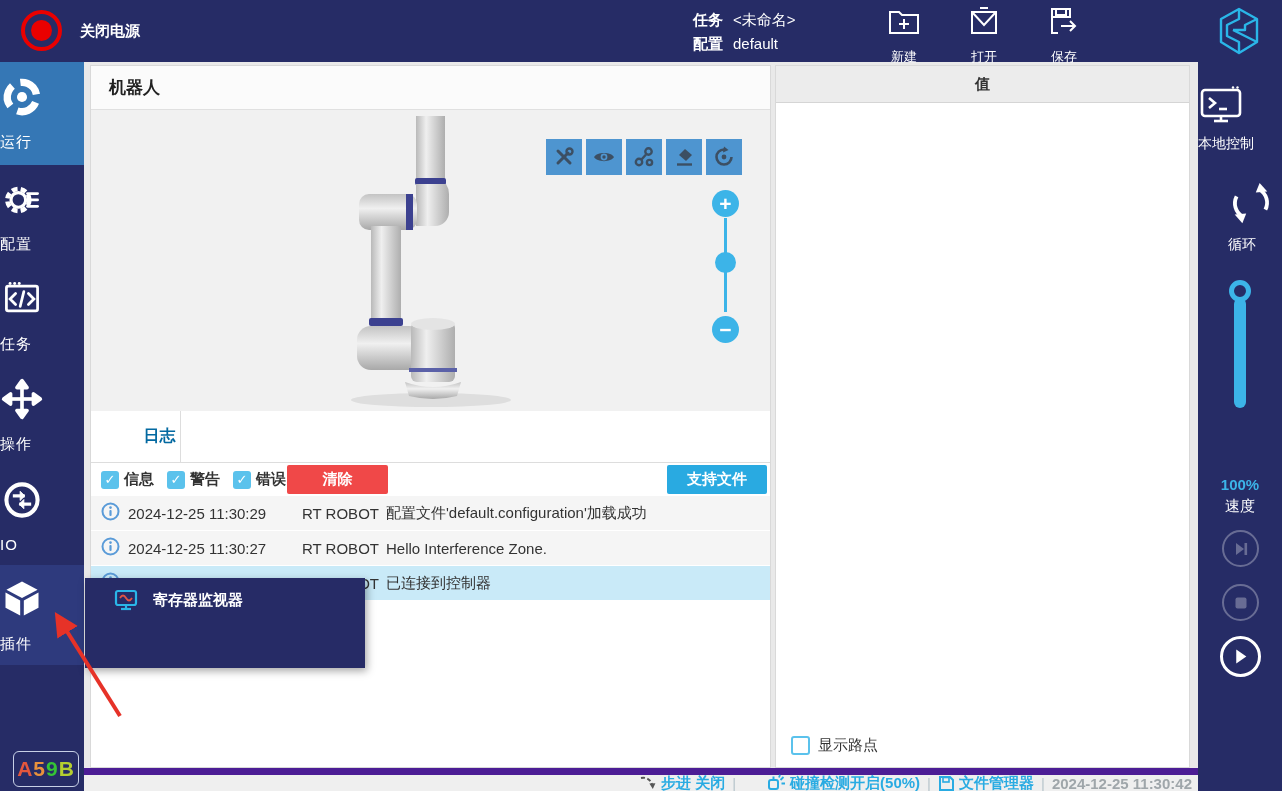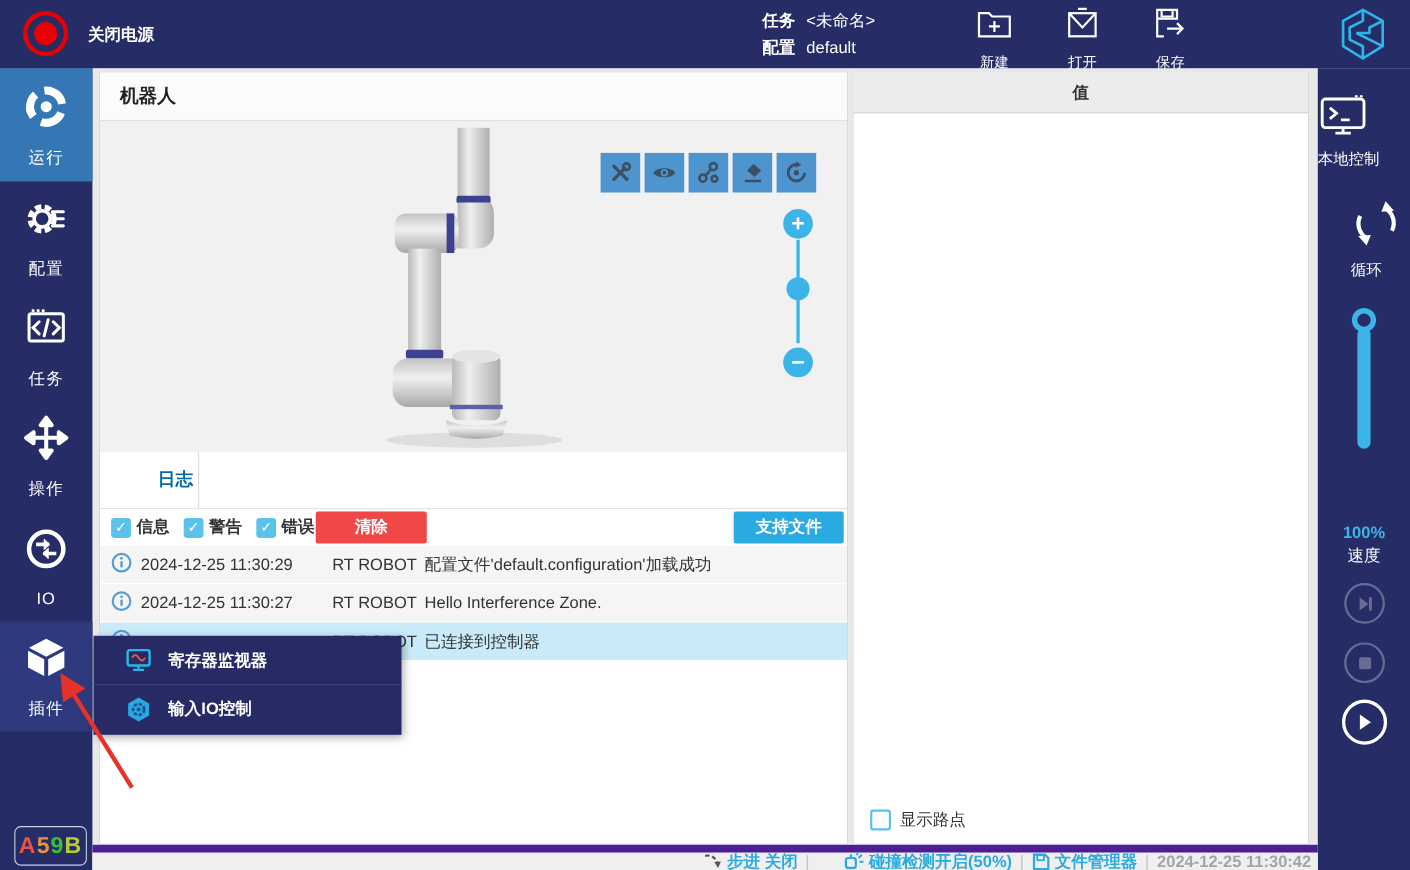--- a/index.html
+++ b/index.html
@@ -14,21 +14,21 @@
   .task-config { position:absolute; left:693px; top:8px; font-size:15px; line-height:24px; }
   .task-config .row span.lbl { font-weight:700; margin-right:10px; }
   .tb-actions { position:absolute; left:880px; top:4px; display:flex; gap:32px; }
   .tb-action { width:48px; text-align:center; cursor:pointer; }
   .tb-action svg { display:block; margin:2px auto 0; }
   .tb-action .lbl { font-size:13px; margin-top:12px; }
   .brand-logo { position:absolute; right:20px; top:6px; }
 
   
   .lsidebar { position:absolute; left:0; top:62px; width:84px; height:729px; background:#262c66; }
-  .nav-item { width:84px; height:100px; display:flex; flex-direction:column; align-items:center; justify-content:center; gap:10px; color:#fff; cursor:pointer; }
+  .nav-item { width:84px; height:100px; display:flex; flex-direction:column; justify-content:center; gap:10px; color:#fff; cursor:pointer; }
   .nav-item .lbl { font-size:15px; letter-spacing:1px; }
   .nav-item.active { background:#3577b5; height:103px; }
   .nav-item.hl { background:#2e3a7d; }
   .hw-badge { position:absolute; left:13px; bottom:4px; width:66px; height:36px; border:1px solid #c7d0e6; border-radius:6px; display:flex; align-items:center; justify-content:center; font-size:21px; font-weight:700; letter-spacing:1px; }
 
   
   .robot-panel { position:absolute; left:90px; top:65px; width:681px; height:703px; background:#fff; border:1px solid #d9d9d9; }
   .rp-header { height:44px; border-bottom:1px solid #e0e0e0; background:#fbfbfb; display:flex; align-items:center; padding-left:18px; font-size:17px; font-weight:700; color:#222; }
   .rp-viewport { position:relative; height:301px; background:#f1f1f1; }
   .vp-toolbar { position:absolute; right:28px; top:29px; display:flex; gap:4px; }
@@ -507,30 +507,20 @@
       <span class="ico">
         <svg width="24" height="22" viewBox="0 0 24 22">
             <rect x="2" y="2" width="20" height="14" rx="2" fill="none" stroke="#2ab6e8" stroke-width="2.2"></rect>
             <path d="M6,9 q3,-5 6,0 q3,5 6,0" fill="none" stroke="#e05545" stroke-width="1.8"></path>
             <line x1="12" y1="16" x2="12" y2="19" stroke="#2ab6e8" stroke-width="2.2"></line>
             <line x1="7" y1="20" x2="17" y2="20" stroke="#2ab6e8" stroke-width="2.2"></line>
           </svg>
       </span>
       <span>寄存器监视器</span>
     </div>
-    <div class="ctx-item">
-      <span class="ico">
-        <svg width="22" height="24" viewBox="0 0 22 24">
-            <polygon points="11,1 20.5,6.5 20.5,17.5 11,23 1.5,17.5 1.5,6.5" fill="#29a8e0"></polygon>
-            <circle cx="11" cy="12" r="5" fill="none" stroke="#14518c" stroke-width="2.4" stroke-dasharray="3 1.6"></circle>
-            <circle cx="11" cy="12" r="1.8" fill="#14518c"></circle>
-          </svg>
-      </span>
-      <span>输入IO控制</span>
-    </div>
   </div>
 
   <svg class="arrow-overlay">
     <defs>
       <marker id="arrhead" markerWidth="9" markerHeight="9" refX="4.5" refY="3" orient="auto">
         <path d="M0,0 L6,3 L0,6 Z" fill="#e63228"></path>
       </marker>
     </defs>
     <line x1="120" y1="716" x2="58" y2="617" stroke="#e63228" stroke-width="4" marker-end="url(#arrhead)"></line>
   </svg>

